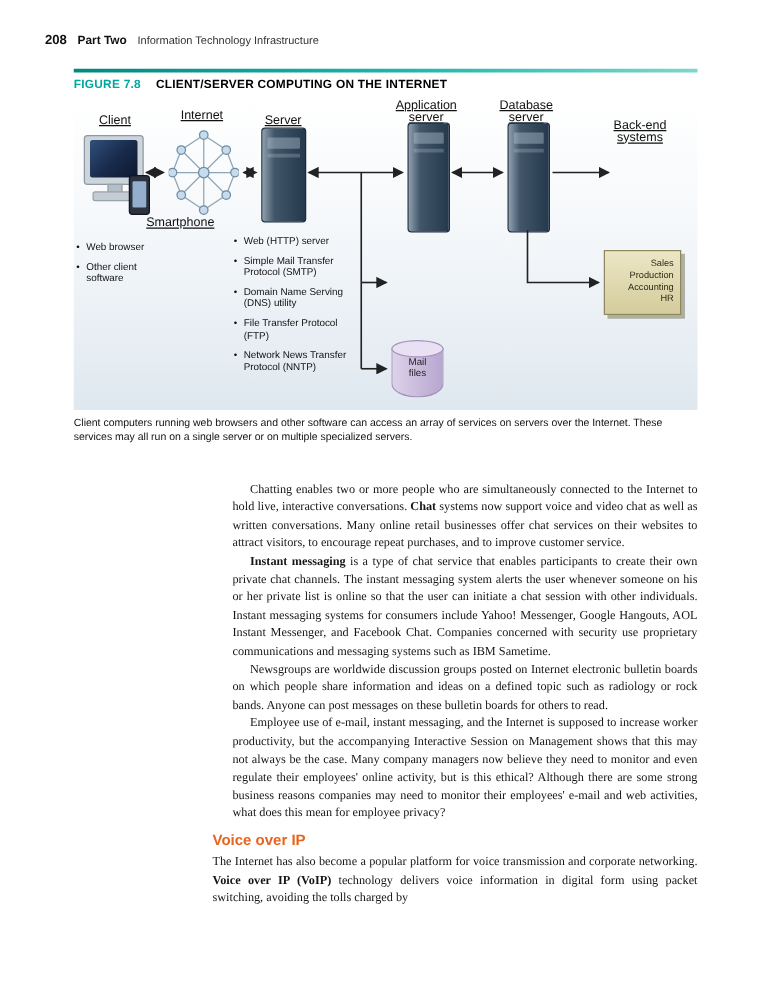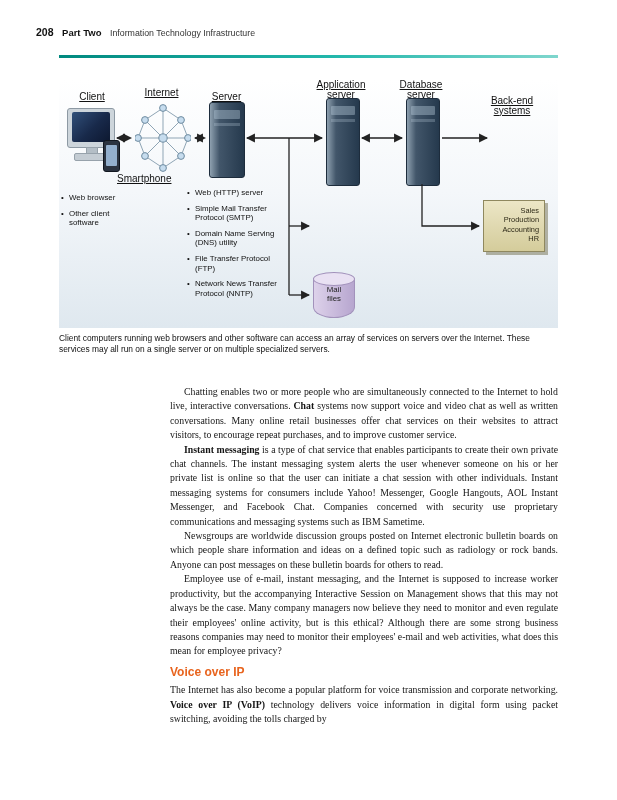--- a/index.html
+++ b/index.html
@@ -74,38 +74,42 @@
   .figlist .li::before{content:"\2022";position:absolute;left:0;top:0;}
 
   
   .caption{position:absolute;left:59px;top:333px;width:500px;font-size:8.4px;line-height:10.6px;color:#111;}
 
   
   .bodycopy{position:absolute;left:170px;top:385px;width:388px;
             font-family:"Liberation Serif",serif;font-size:9.8px;line-height:14.4px;
             text-align:justify;color:#151515;}
   .bodycopy p{margin:0;}
-  .bodycopy p.indent{text-indent:14px;}
+  .bodycopy p.indent{text-indent:14px;margin-left:16px;}
   .voip-head{font-family:"Liberation Sans",sans-serif;font-weight:bold;font-size:12px;
              color:#e8641e;margin:6px 0 4px 0;text-align:left;}
 
   .arrows{position:absolute;left:0;top:0;}
 </style>
 </head>
 <body>
 
 <div class="page">
 
   <div class="runhead">
     <span class="pagenum">208</span>
     <span class="part">Part Two</span>
     <span class="ptitle">Information Technology Infrastructure</span>
   </div>
 
   <div class="fig-rule"></div>
+  <div class="fig-head">
+    <span class="fig-label">FIGURE 7.8</span>
+    <span class="fig-title">CLIENT/SERVER COMPUTING ON THE INTERNET</span>
+  </div>
 
   <div class="canvas">
 
     <div class="nodelabel" style="left:8px;top:12px;width:50px;">Client</div>
     <div class="nodelabel" style="left:75px;top:8px;width:55px;">Internet</div>
     <div class="nodelabel" style="left:145px;top:12px;width:45px;">Server</div>
     <div class="nodelabel pre" style="left:250px;top:0px;width:64px;">Application
 server</div>
     <div class="nodelabel pre" style="left:332px;top:0px;width:60px;">Database
 server</div>

